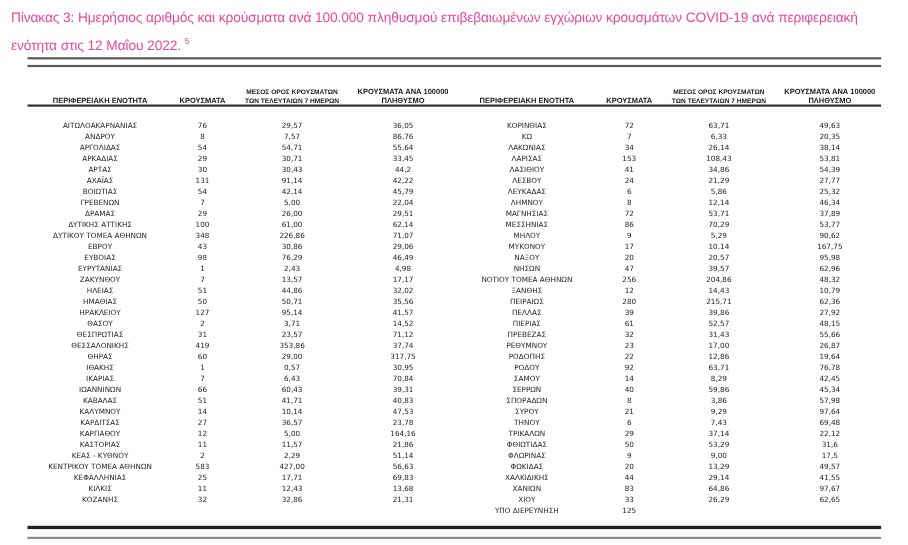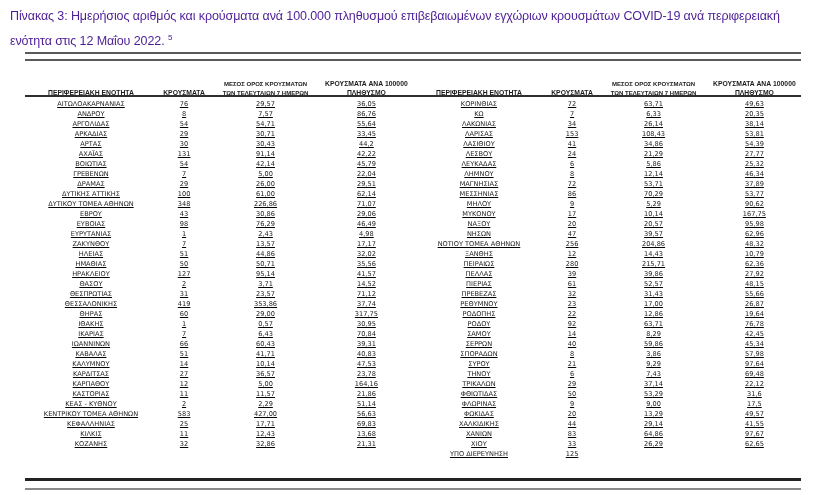--- a/index.html
+++ b/index.html
@@ -3,21 +3,21 @@
 <meta charset="utf-8">
 <style>
   html,body{margin:0;padding:0;}
   body{
     width:825px;height:495px;background:#ffffff;overflow:hidden;position:relative;
     font-family:"Liberation Sans", sans-serif;
   }
   .caption{
     position:absolute;left:10px;top:6px;width:802px;
     font-size:12.5px;line-height:21px;letter-spacing:-0.1px;
-    color:#4c1d95;
+    color:#ec4899;
   }
   .caption sup{font-size:8px;}
   .table-wrap{
     position:absolute;left:25px;top:52px;width:776px;height:440px;
   }
   .rule{position:absolute;left:0;width:100%;background:#4a4a4a;}
   .rule.top1{top:0;height:2px;background:#5a5a5a;}
   .rule.top2{top:7px;height:2px;background:#5a5a5a;}
   .rule.head{top:43px;height:2px;background:#2f2f2f;}
   .rule.bottom-thick{top:426px;height:2.5px;background:#222222;}
@@ -25,21 +25,21 @@
   .tables{position:absolute;top:8px;left:0;width:100%;display:flex;}
   .subtable{width:388px;}
   .thead{height:37px;display:flex;align-items:flex-end;}
   .hcell{display:flex;flex-direction:column;justify-content:flex-end;text-align:center;color:#1a1a1a;}
   .hline{font-weight:bold;font-size:6.8px;line-height:8.5px;white-space:nowrap;}
   .hline.small{font-size:6px;font-weight:bold;}
   .c0{width:34%;}
   .c1{width:14%;}
   .c2{width:28%;}
   .c3{width:24%;}
-  .tbody{padding-top:2px;text-decoration:underline;}
+  .tbody{padding-top:12px;}
   .trow{display:flex;height:10px;line-height:10px;}
   .tcell{
     display:inline-block;text-align:center;color:#1c1c1c;
     font-family:"DejaVu Sans", sans-serif;font-size:6.6px;
     white-space:nowrap;overflow:visible;
   }
 </style>
 </head>
 <body>
 

